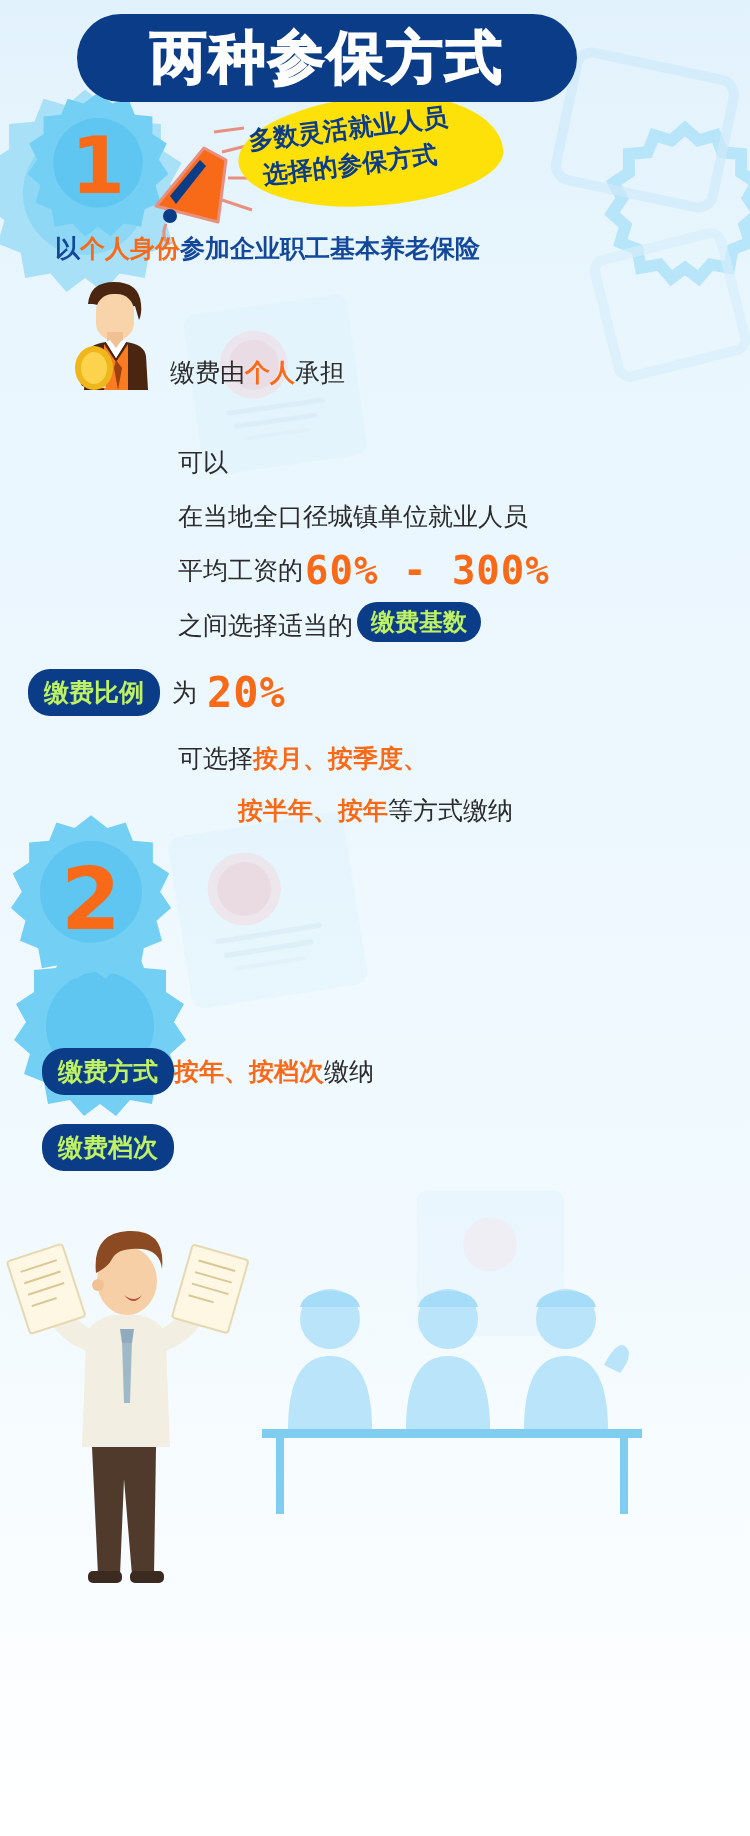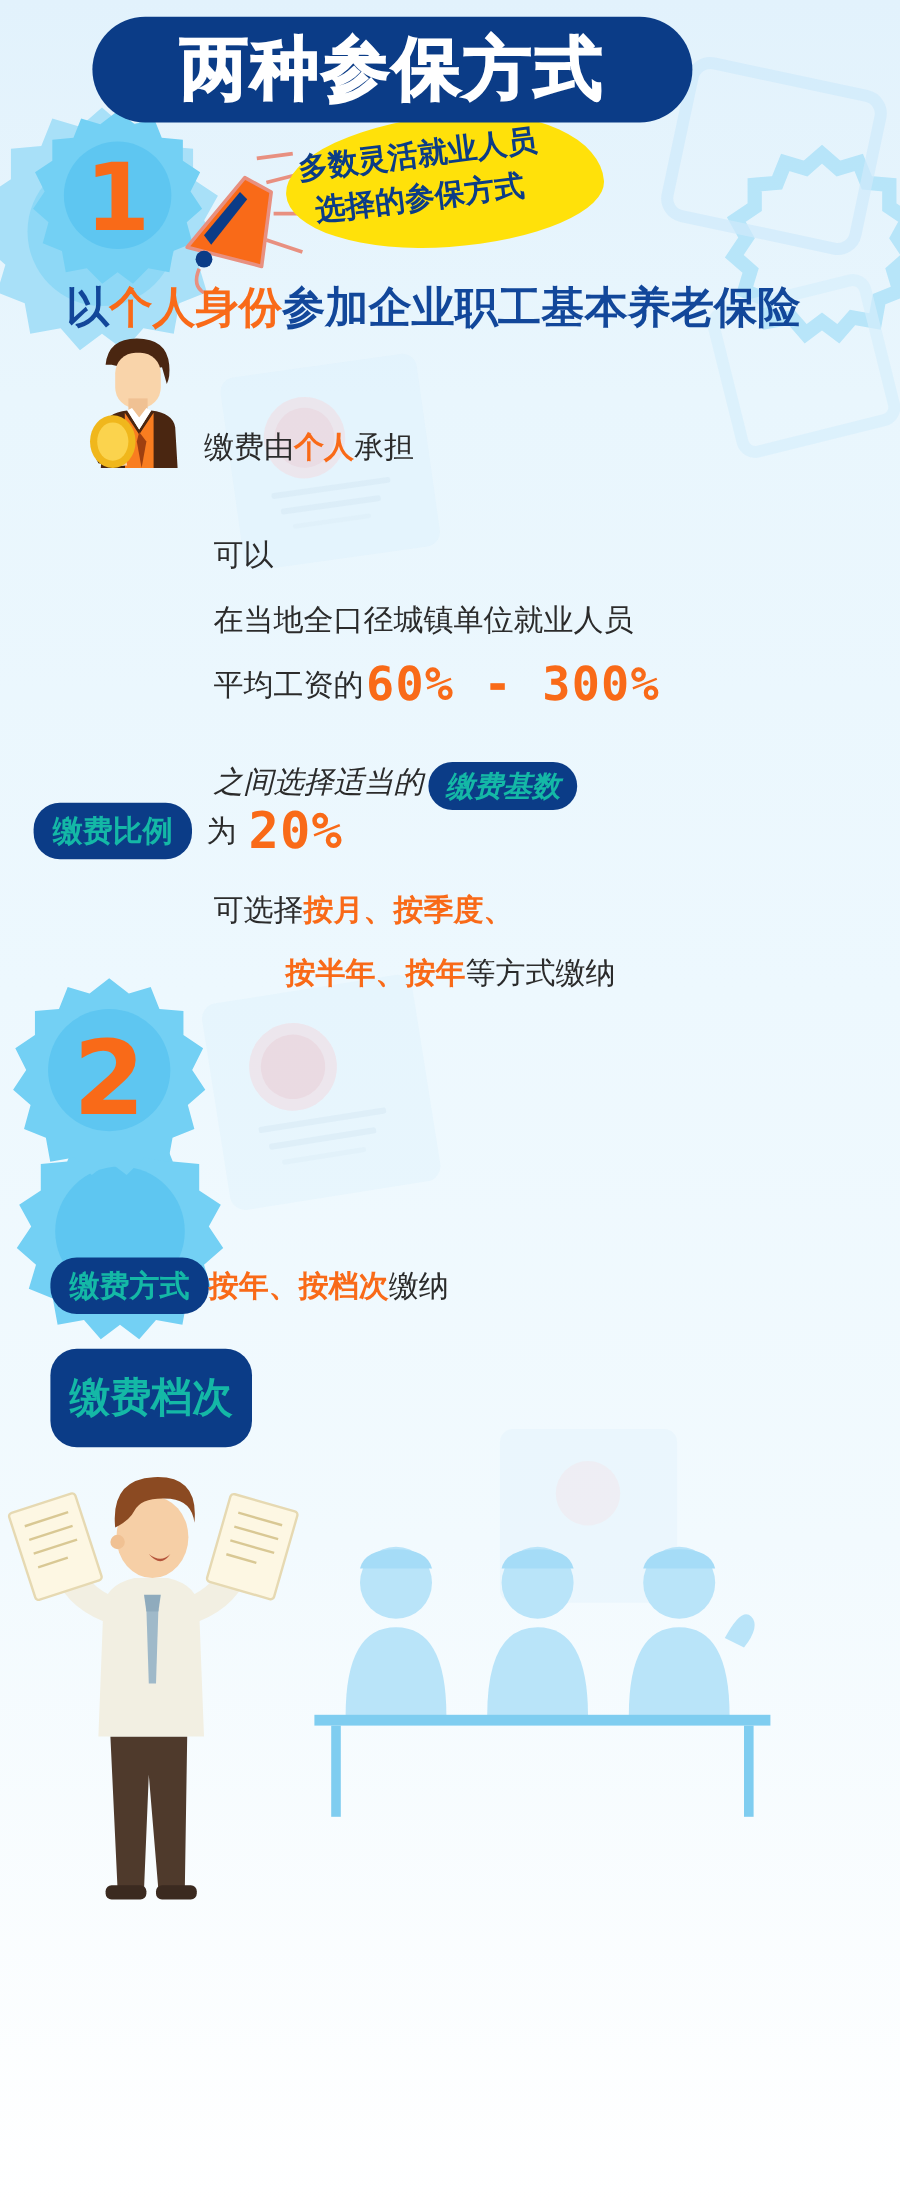--- a/index.html
+++ b/index.html
@@ -88,21 +88,21 @@
   .callout-lines div:nth-child(2){margin-left:10px;}
 
   
   .megaphone{position:absolute;left:148px;top:126px;z-index:5;}
 
   
   .sec-head{
     position:absolute;
     font-family:"DejaVu Serif","Liberation Serif",serif;
     font-weight:bold;
-    font-size:36px;
+    font-size:25px;
     color:#12479a;
     white-space:nowrap;
     z-index:5;
   }
   .sec-head .hl{color:#f96a18;}
 
   
   .btxt{
     position:absolute;
     font-size:25px;
@@ -117,21 +117,21 @@
     font-weight:bold;
     font-size:39px;
     letter-spacing:1px;
     font-family:"DejaVu Sans Mono","Liberation Mono",monospace;
   }
   .pill-inline{
     display:inline-flex;
     align-items:center;
     justify-content:center;
     background:#0b3c87;
-    color:#14b8a6;
+    color:#bef264;
     border-radius:22px;
     font-size:24px;
     font-weight:bold;
     padding:4px 14px;
     vertical-align:middle;
     font-family:"DejaVu Sans","Liberation Sans",sans-serif;
   }
 
   
   .illus{position:absolute;z-index:4;}
@@ -265,21 +265,21 @@
   </div>
 
   <div class="btxt" style="left:178px;top:446px;">可以</div>
   <div class="btxt" style="left:178px;top:500px;">在当地全口径城镇单位就业人员</div>
 
   <div class="btxt" style="left:178px;top:548px;display:flex;align-items:center;">
     <span>平均工资的</span>
       <span class="num-big" style="margin-left:2px;">60% - 300%</span>
   </div>
 
-  <div class="btxt" style="left:178px;top:635px;display:flex;align-items:flex-start;font-style:italic;">
+  <div class="btxt" style="left:178px;top:602px;display:flex;align-items:flex-end;">
     <span>之间选择适当的</span>
       <span class="pill-inline" style="margin-left:4px;">缴费基数</span>
   </div>
 
   <div style="position:absolute;left:28px;top:668px;display:flex;align-items:center;z-index:6;">
     <span class="pill-inline" style="font-size:25px;padding:7px 16px;">缴费比例</span>
     <span class="btxt" style="position:static;margin-left:12px;">为</span>
     <span class="num-big" style="margin-left:10px;font-size:42px;">20%</span>
   </div>
 
@@ -298,21 +298,21 @@
     <div class="num" style="font-size:86px;">2</div>
   </div>
 
 
   <div style="position:absolute;left:42px;top:1048px;display:flex;align-items:center;z-index:6;">
     <span class="pill-inline" style="font-size:25px;padding:7px 16px;">缴费方式</span>
     <span class="btxt" style="position:static;"><span class="hl">按年、按档次</span><span>缴纳</span></span>
   </div>
 
   <div style="position:absolute;left:42px;top:1124px;display:flex;align-items:center;z-index:6;">
-    <span class="pill-inline" style="font-size:34px;padding:18px 16px;">缴费档次</span>
+    <span class="pill-inline" style="font-size:25px;padding:7px 16px;">缴费档次</span>
   </div>
 
   <div class="illus" style="left:0px;top:1195px;width:750px;height:400px;">
     <svg width="750" height="400" viewBox="0 0 750 400">
 
       <g fill="#b9e4f9">
 
         <circle cx="330" cy="124" r="30"></circle>
         <path d="M330 96 q-26 0 -30 16 l60 0 q-4 -16 -30 -16 z" fill="#a5dcf7"></path>
         <path d="M288 235 q0 -74 42 -74 q42 0 42 74 z"></path>

